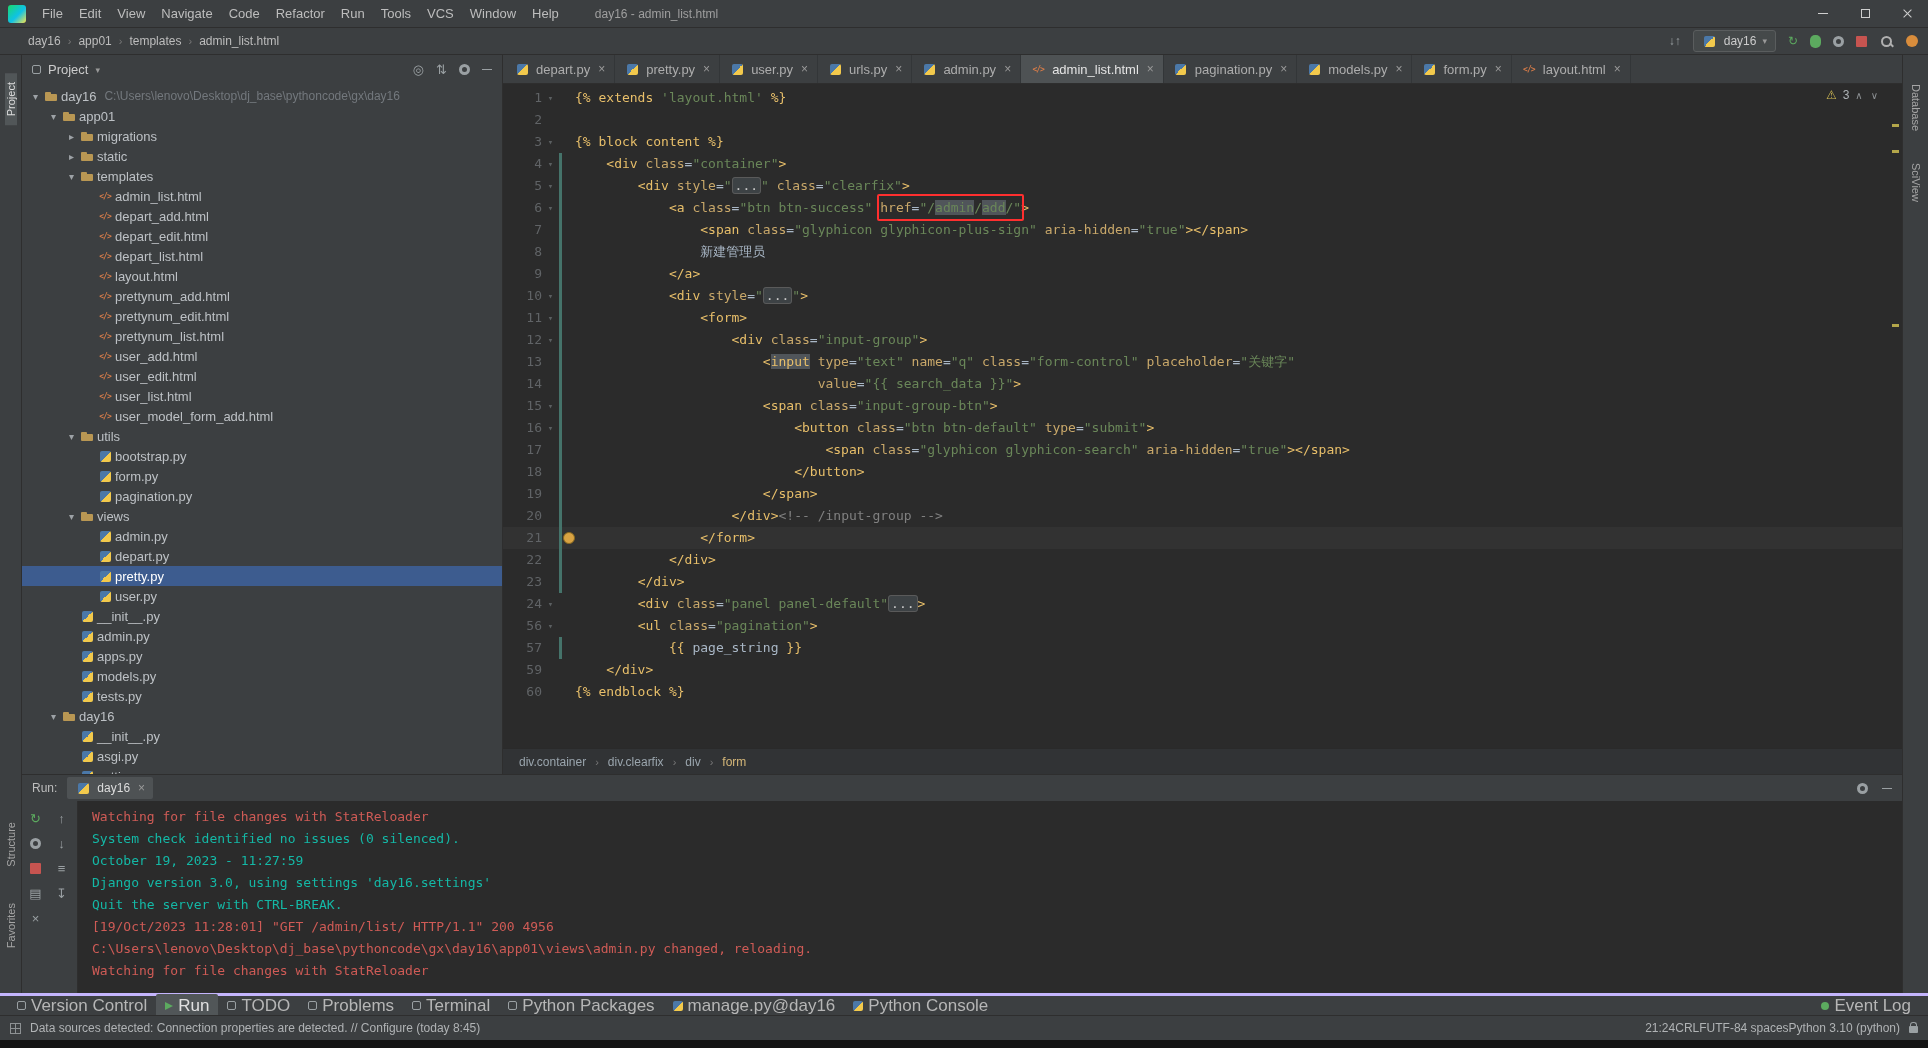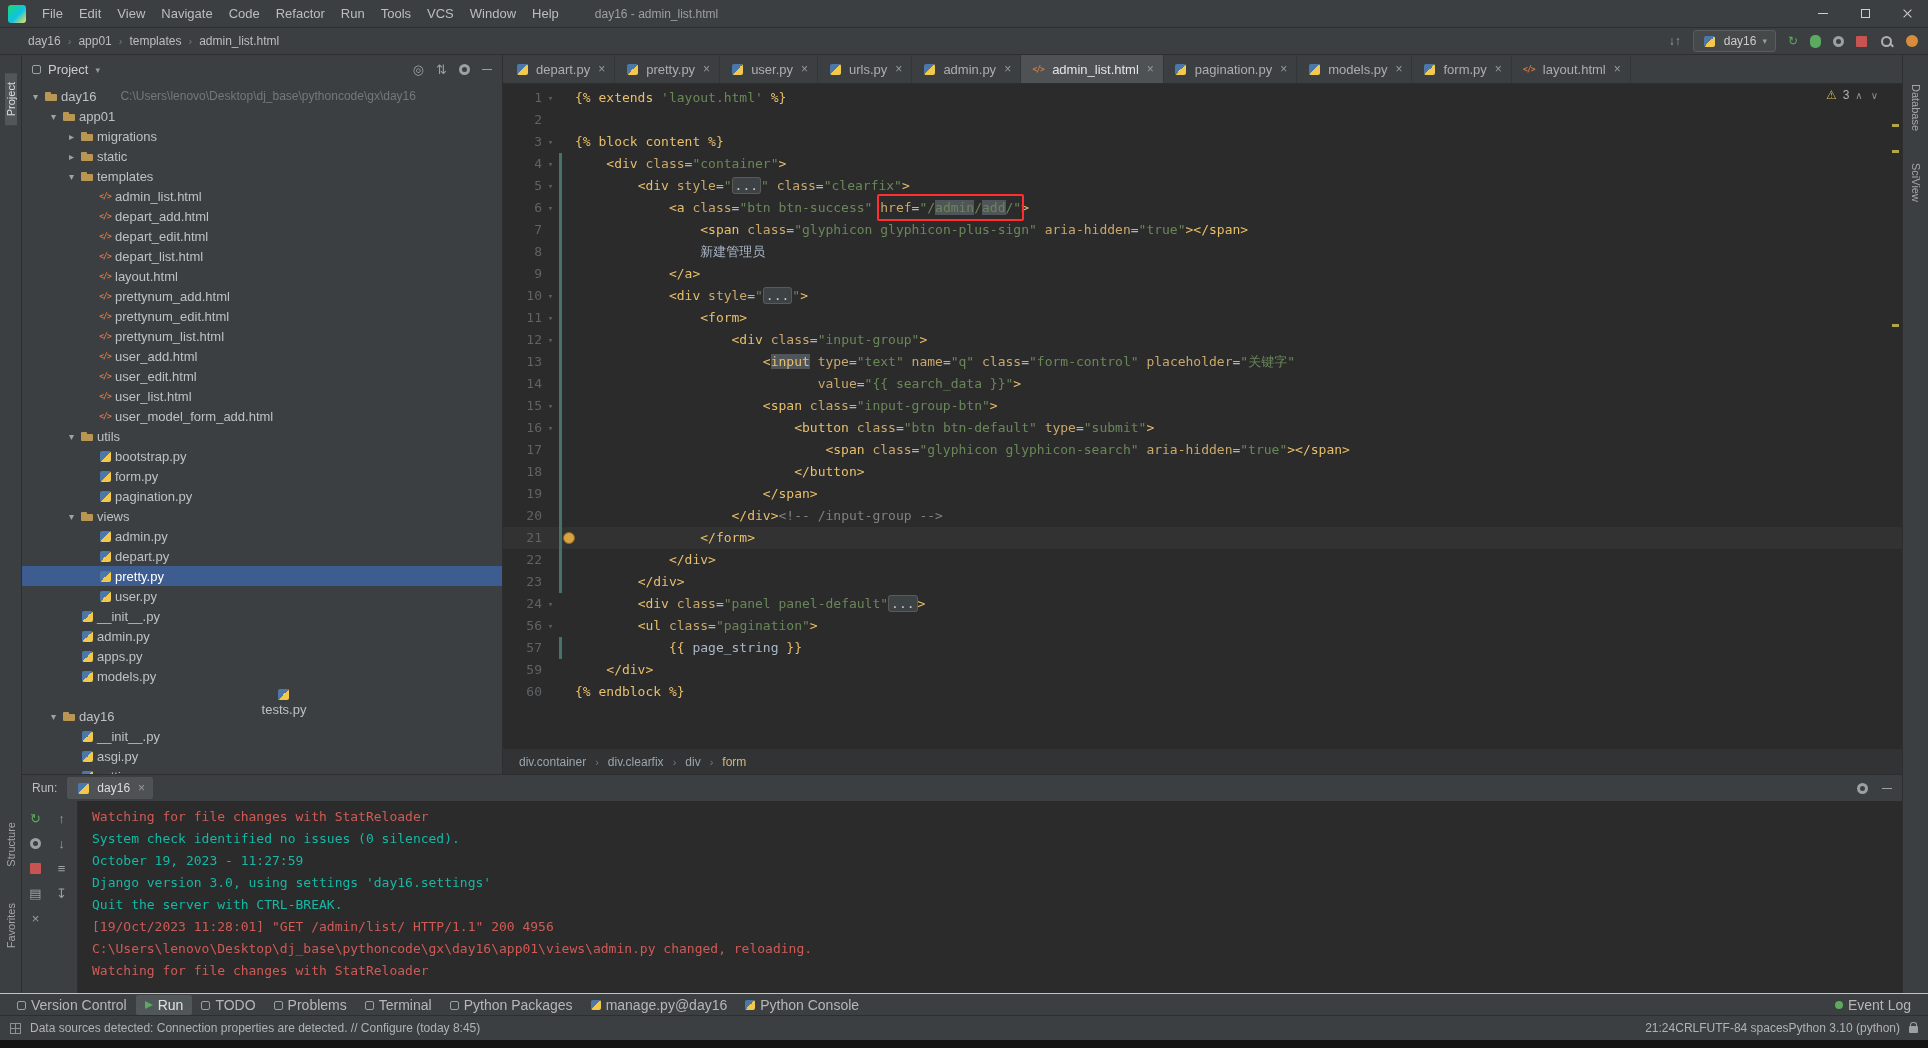--- a/index.html
+++ b/index.html
@@ -64,21 +64,21 @@
     display:flex;flex-direction:column;min-height:0}
   .pheader{height:29px;flex:none;display:flex;align-items:center;gap:7px;padding:0 10px;color:#ccc}
   .ph-icons{margin-left:auto;display:flex;gap:12px;align-items:center;color:#9aa0a3}
   .i-bar{width:10px;height:1px;background:#9aa0a3}
   .tree{flex:1;overflow:hidden;padding-top:2px;color:#bdc1c5}
   .trow{height:20px;display:flex;align-items:center;white-space:nowrap;cursor:default}
   .trow.sel{background:var(--selrow,#3d5c8f)}
   .trow.sel .tlabel{color:#fff}
   .chev{width:15px;flex:none;text-align:center;color:#9da2a6;font-size:10px}
   .tlabel{margin-left:2px}
-  .tpath{margin-left:24px;color:#73787d;font-size:12px}
+  .tpath{margin-left:8px;color:#73787d;font-size:12px}
 
   
   .fico{width:16px;height:16px;flex:none;display:inline-flex;align-items:center;justify-content:center;position:relative}
   .fico.folder::before{content:"";position:absolute;left:2px;top:6px;width:12px;height:7px;background:var(--folder,#b99753);border-radius:1px}
   .fico.folder::after{content:"";position:absolute;left:2px;top:4px;width:6px;height:3px;background:var(--folder,#b99753);border-radius:1px 1px 0 0}
   .fico.py::before{content:"";width:11px;height:11px;border-radius:2px;background:linear-gradient(135deg,#4b78a8 50%,#f2c94c 50%)}
   .fico.html{color:#d77c49;font:700 8px "DejaVu Sans Mono",monospace;letter-spacing:-1px}
 
   
   .editor-col{flex:1;display:flex;flex-direction:column;min-width:0}
@@ -133,22 +133,22 @@
     display:grid;grid-template-columns:24px 24px;justify-content:center;align-content:start;
     gap:3px 2px;padding-top:6px}
   .rico{width:22px;height:22px;display:flex;align-items:center;justify-content:center;color:#9aa0a3;font-size:13px}
   .console{flex:1;overflow:hidden;padding:5px 0 0 14px;font:13px/22px "DejaVu Sans Mono",monospace}
   .con-line{white-space:pre}
   .co-out{color:#14b8a6}
   .co-err{color:var(--err,#cf5b56)}
   .co-lnk{color:var(--link,#4a8fd6);text-decoration:underline;cursor:pointer}
 
   
-  .twbar{height:22px;flex:none;background:var(--panel,#3c3f41);border-top:1px solid #c4b5fd;
-    display:flex;align-items:flex-end;font-size:14px;color:#b6b6b6;padding:0 8px}
+  .twbar{height:22px;flex:none;background:var(--panel,#3c3f41);border-top:3px solid #c4b5fd;
+    display:flex;align-items:center;font-size:17px;color:#b6b6b6;padding:0 8px}
   #twleft,#twright{display:flex;align-items:center}
   #twright{margin-left:auto}
   .twb{display:flex;align-items:center;gap:5px;padding:2px 9px;cursor:default}
   .twb.act{background:#515658;border-radius:2px;color:#e0e0e0}
   .twi{flex:none}
   .twi.box{width:9px;height:9px;border:1px solid #9aa0a3;border-radius:2px}
   .twi.play{width:0;height:0;border-left:8px solid #5caa5f;border-top:4px solid transparent;border-bottom:4px solid transparent}
   .twi.py{width:10px;height:10px;border-radius:2px;background:linear-gradient(135deg,#4b78a8 50%,#f2c94c 50%)}
   .twi.dot{width:8px;height:8px;border-radius:50%;background:#5caa5f}
 
@@ -395,21 +395,21 @@
               <div class="trow" style="padding-left: 42px;">
                 <span class="chev"></span>
                 <span class="fico py"></span>
                 <span class="tlabel">apps.py</span>
               </div>
               <div class="trow" style="padding-left: 42px;">
                 <span class="chev"></span>
                 <span class="fico py"></span>
                 <span class="tlabel">models.py</span>
               </div>
-              <div class="trow" style="padding-left: 42px; flex-direction: column;">
+              <div class="trow" style="padding-left: 42px;">
                 <span class="chev"></span>
                 <span class="fico py"></span>
                 <span class="tlabel">tests.py</span>
               </div>
               <div class="trow" style="padding-left: 24px;">
                 <span class="chev">▾</span>
                 <span class="fico folder"></span>
                 <span class="tlabel">day16</span>
               </div>
               <div class="trow" style="padding-left: 42px;">

